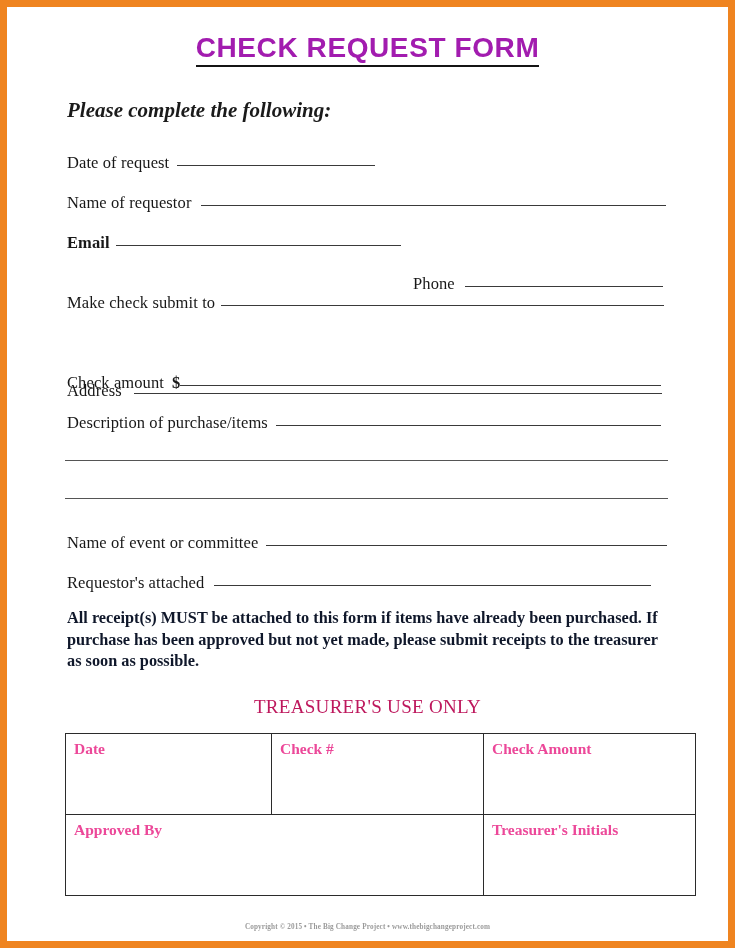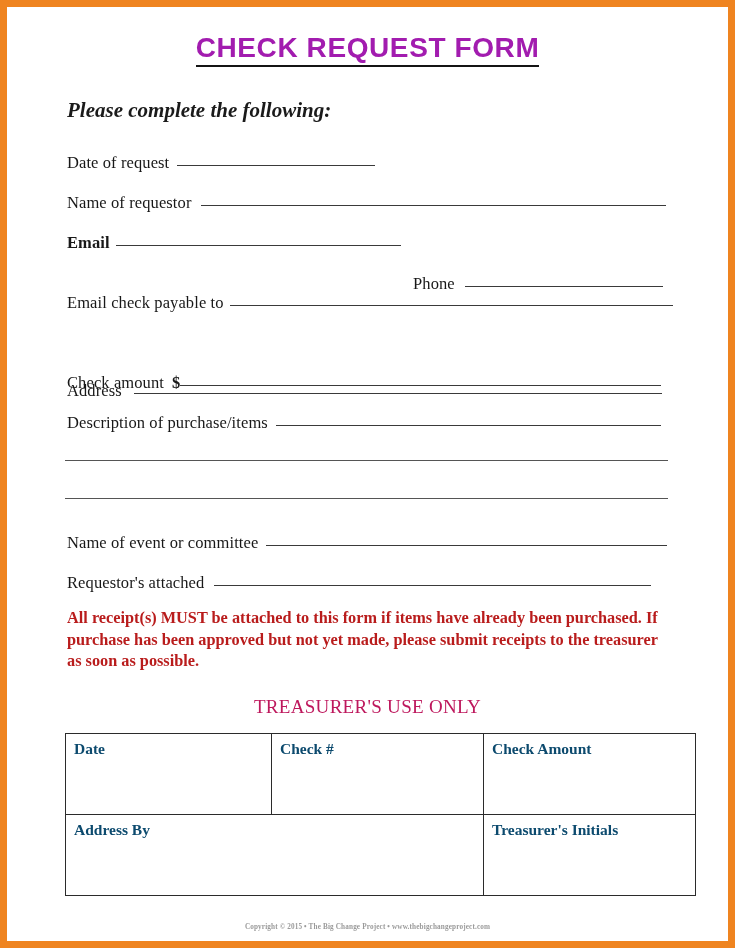--- a/index.html
+++ b/index.html
@@ -105,21 +105,21 @@
 
   
   .notice {
     position: absolute;
     left: 57px;
     top: 597px;
     width: 604px;
     font-size: 16.3px;
     font-weight: bold;
     line-height: 1.33;
-    color: #b91c1c;
+    color: #0f172a;
     text-align: left;
   }
 
   
   .treas-head {
     position: absolute;
     left: 0;
     top: 686px;
     width: 715px;
     text-align: center;
@@ -136,21 +136,21 @@
     width: 603px;
     border-collapse: collapse;
     table-layout: fixed;
   }
   .tbl td {
     border: 1.5px solid #2b2b2b;
     vertical-align: top;
     padding: 6px 0 0 8px;
     font-size: 15.5px;
     font-weight: bold;
-    color: #0c4a6e;
+    color: #ec4899;
     height: 74px;
   }
 
   
   .footer {
     position: absolute;
     left: 0;
     top: 913px;
     width: 715px;
     text-align: center;
@@ -190,21 +190,21 @@
       <span class="lbl">Email</span>
       <span class="rule" style="width:285px; margin-left:6px;"></span>
     </div>
 
     <div class="row" style="left:403px; top:216px;margin-top:48px;">
       <span class="lbl">Phone</span>
       <span class="rule" style="width:198px; margin-left:10px;"></span>
     </div>
 
     <div class="row" style="left:57px; top:283px;">
-      <span class="lbl">Email check payable to</span>
+      <span class="lbl">Make check submit to</span>
       <span class="rule" style="width:443px; margin-left:6px;"></span>
     </div>
 
     <div class="row" style="left:57px; top:323px;margin-top:48px;">
       <span class="lbl">Address</span>
       <span class="rule" style="width:528px; margin-left:12px;"></span>
     </div>
 
     <div class="row" style="left:57px; top:363px;">
       <span class="lbl">Check amount</span>
@@ -235,21 +235,21 @@
     <div class="treas-head">TREASURER'S USE ONLY</div>
 
     <table class="tbl">
       <tbody>
           <tr>
         <td style="width:197px;">Date</td>
         <td style="width:203px;">Check #</td>
         <td style="width:203px;">Check Amount</td>
       </tr>
       <tr>
-        <td colspan="2">Address By</td>
+        <td colspan="2">Approved By</td>
         <td>Treasurer's Initials</td>
       </tr>
     </tbody>
       </table>
 
     <div class="footer">Copyright © 2015 • The Big Change Project  •  www.thebigchangeproject.com</div>
 
   </div>
 </div>
 

